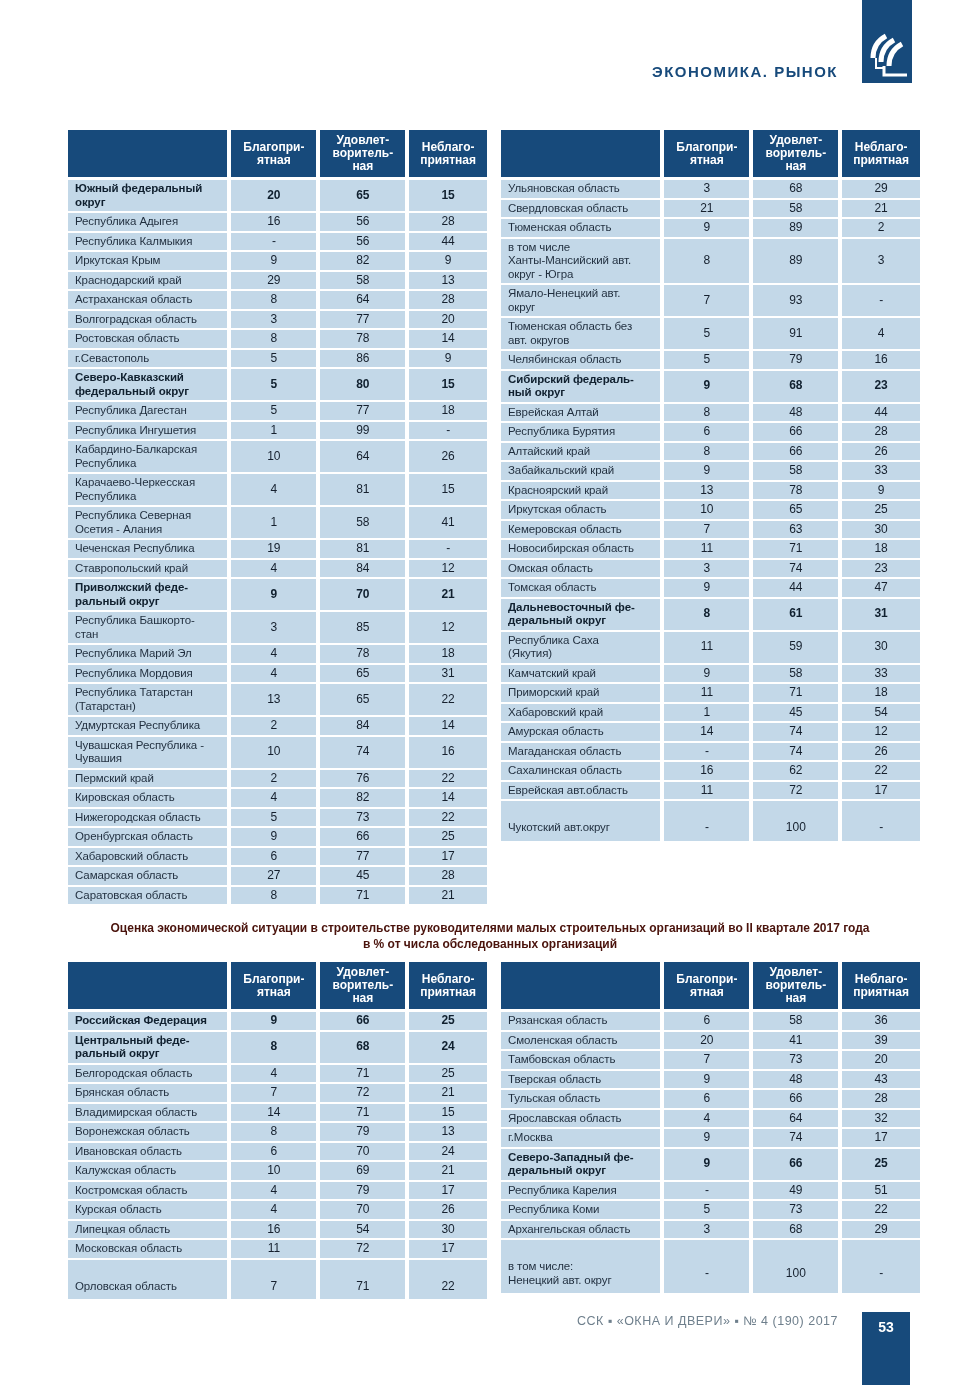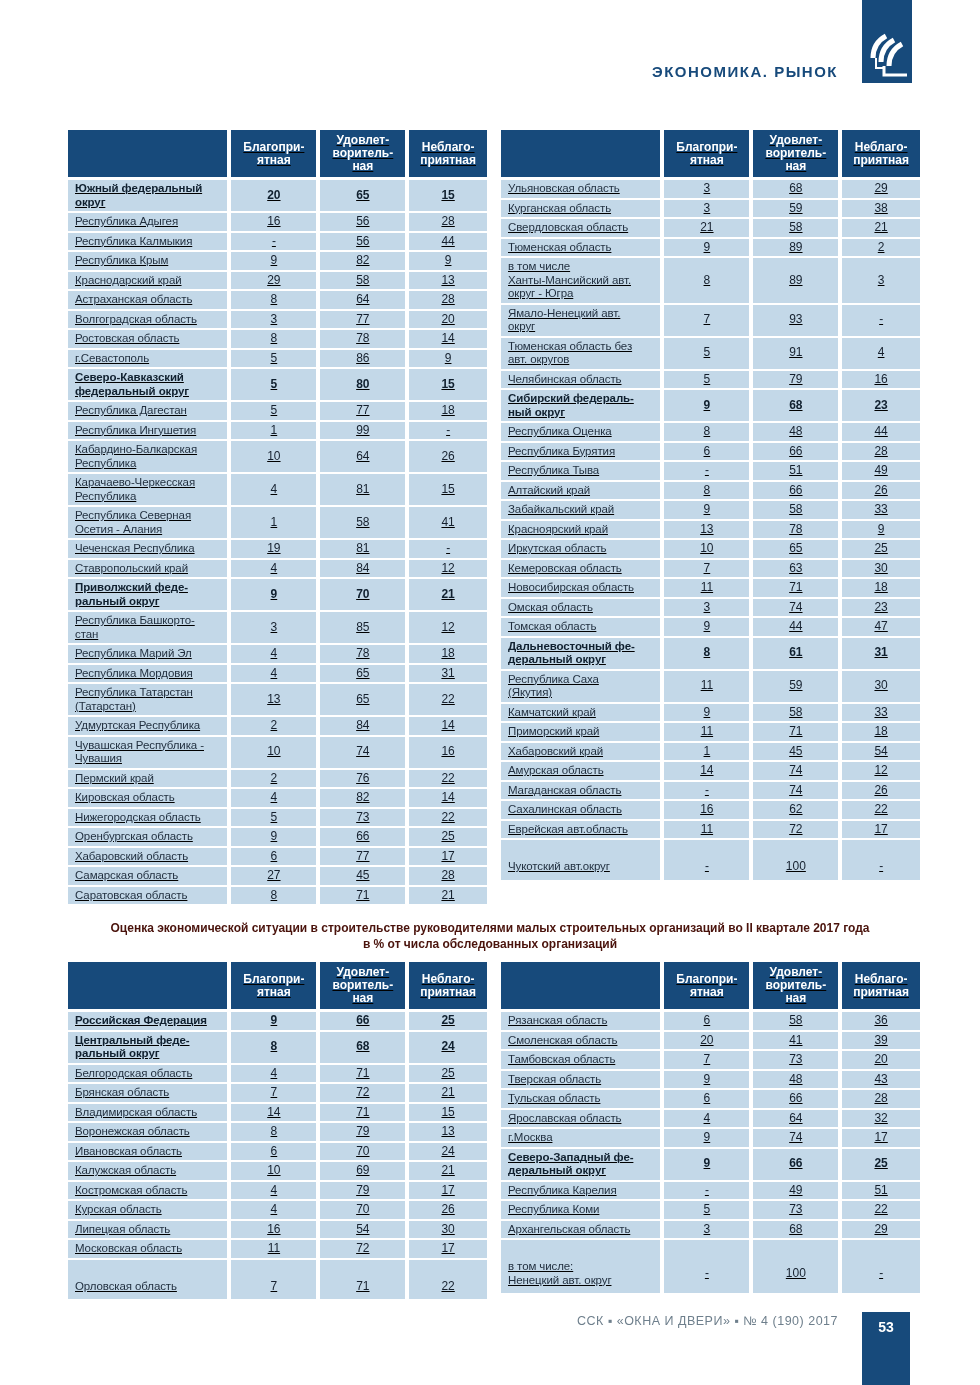--- a/index.html
+++ b/index.html
@@ -11,21 +11,21 @@
   }
   
   .top-strip { position:relative; height:130px; }
   .section-header {
     position:absolute; top:63px; right:142px;
     font-size:15px; font-weight:bold; letter-spacing:1.5px;
     color:#174a7b;
   }
   .logo-box { position:absolute; top:0; right:68px; width:50px; height:83px; }
   
-  .tables-row { display:flex; gap:14px; margin:0 60px 0 68px; align-items:flex-start;text-decoration:underline; }
+  .tables-row { display:flex; gap:14px; margin:0 60px 0 68px; align-items:flex-start; }
   .tables-row table { flex:1; border-collapse:collapse; table-layout:fixed; }
   table { font-size:11.5px; color:#1f2d3d; }
   th, td { border-right:4px solid #ffffff; border-bottom:2px solid #ffffff; vertical-align:middle; }
   th:last-child, td:last-child { border-right:none; }
   thead th {
     background:#174a7b; color:#ffffff; font-weight:bold; font-size:12px;
     line-height:13px; text-align:center; white-space:pre-line;
     padding:4px 2px; height:48px; border-bottom:3px solid #ffffff;
   }
   thead th.corner { width:38.5%; }
@@ -94,21 +94,21 @@
             <td class="val">56</td>
             <td class="val">28</td>
           </tr>
           <tr class="">
             <td class="name">Республика Калмыкия</td>
             <td class="val">-</td>
             <td class="val">56</td>
             <td class="val">44</td>
           </tr>
           <tr class="">
-            <td class="name">Республика Крым</td>
+            <td class="name">Иркутская Крым</td>
             <td class="val">9</td>
             <td class="val">82</td>
             <td class="val">9</td>
           </tr>
           <tr class="">
             <td class="name">Краснодарский край</td>
             <td class="val">29</td>
             <td class="val">58</td>
             <td class="val">13</td>
           </tr>
@@ -292,26 +292,20 @@
           </tr>
         </thead>
         <tbody>
           <tr class="">
             <td class="name">Ульяновская область</td>
             <td class="val">3</td>
             <td class="val">68</td>
             <td class="val">29</td>
           </tr>
           <tr class="">
-            <td class="name">Курганская область</td>
-            <td class="val">3</td>
-            <td class="val">59</td>
-            <td class="val">38</td>
-          </tr>
-          <tr class="">
             <td class="name">Свердловская область</td>
             <td class="val">21</td>
             <td class="val">58</td>
             <td class="val">21</td>
           </tr>
           <tr class="">
             <td class="name">Тюменская область</td>
             <td class="val">9</td>
             <td class="val">89</td>
             <td class="val">2</td>
@@ -345,36 +339,30 @@
             <td class="val">16</td>
           </tr>
           <tr class="bold ">
             <td class="name">Сибирский федераль-
 ный округ</td>
             <td class="val">9</td>
             <td class="val">68</td>
             <td class="val">23</td>
           </tr>
           <tr class="">
-            <td class="name">Республика Оценка</td>
+            <td class="name">Еврейская Алтай</td>
             <td class="val">8</td>
             <td class="val">48</td>
             <td class="val">44</td>
           </tr>
           <tr class="">
             <td class="name">Республика Бурятия</td>
             <td class="val">6</td>
             <td class="val">66</td>
             <td class="val">28</td>
-          </tr>
-          <tr class="">
-            <td class="name">Республика Тыва</td>
-            <td class="val">-</td>
-            <td class="val">51</td>
-            <td class="val">49</td>
           </tr>
           <tr class="">
             <td class="name">Алтайский край</td>
             <td class="val">8</td>
             <td class="val">66</td>
             <td class="val">26</td>
           </tr>
           <tr class="">
             <td class="name">Забайкальский край</td>
             <td class="val">9</td>

